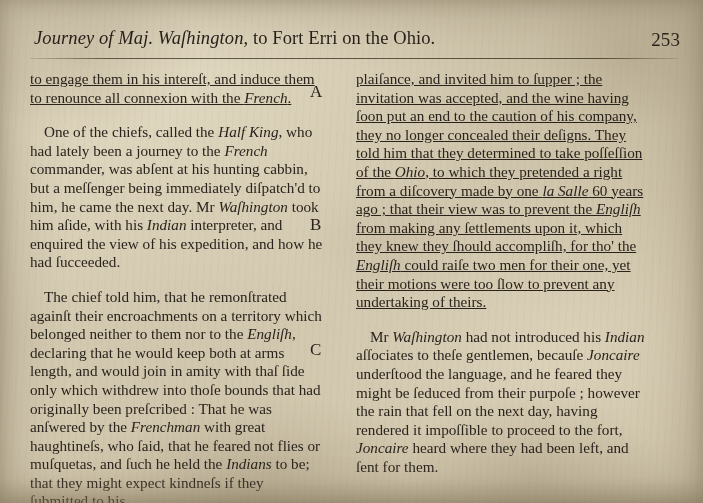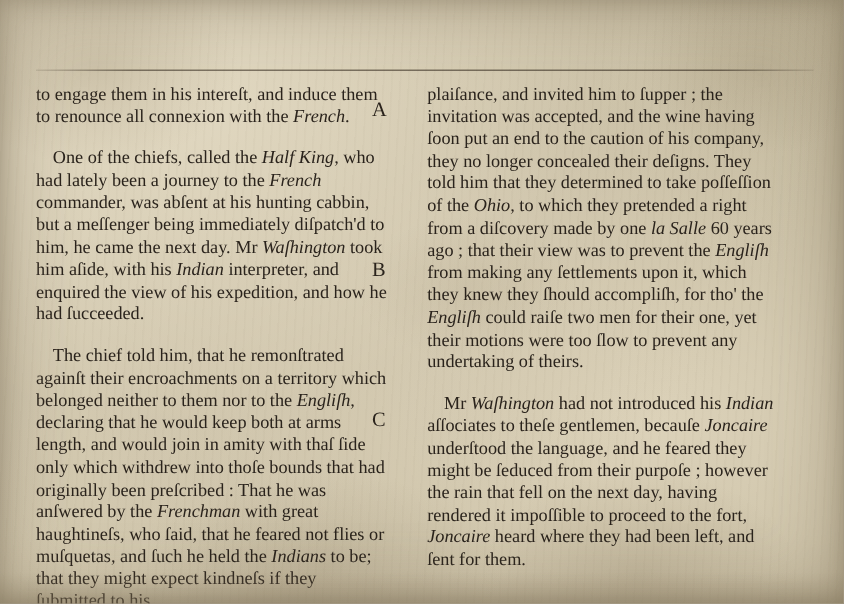--- a/index.html
+++ b/index.html
@@ -86,21 +86,21 @@
     line-height: 18.6px;
     text-align: left;
   }
   .col-left { left: 0; }
   .col-right { left: 326px; }
 
   p.para {
     margin: 0;
     text-indent: 14px;
   }
-  p.para.noindent { text-indent: 0; }
+  p.para.noindent { text-indent: 0; text-decoration: underline; }
   p.para + p.para { margin-top: 16px; }
 
   .it { font-style: italic; }
 
   
   .sig {
     position: absolute;
     font-size: 17px;
     color: #2a231c;
     font-family: "Liberation Serif", serif;
@@ -130,20 +130,25 @@
 <div class="page">
   <div class="blotch b1"></div>
   <div class="blotch b2"></div>
   <div class="blotch b3"></div>
   <div class="blotch b4"></div>
   <div class="blotch b5"></div>
   <div class="streaks"></div>
 
   <div class="content">
 
+    <div class="header">
+      <span class="hd-title">Journey of Maj. Waſhington,</span>
+      <span class="hd-rom">to Fort Erri on the Ohio.</span>
+      <span class="pageno">253</span>
+    </div>
 
     <div class="rule"></div>
 
     <div class="sig sig-a">A</div>
     <div class="sig sig-b">B</div>
     <div class="sig sig-c">C</div>
 
     <div class="cols">
 
       <div class="col col-left">

